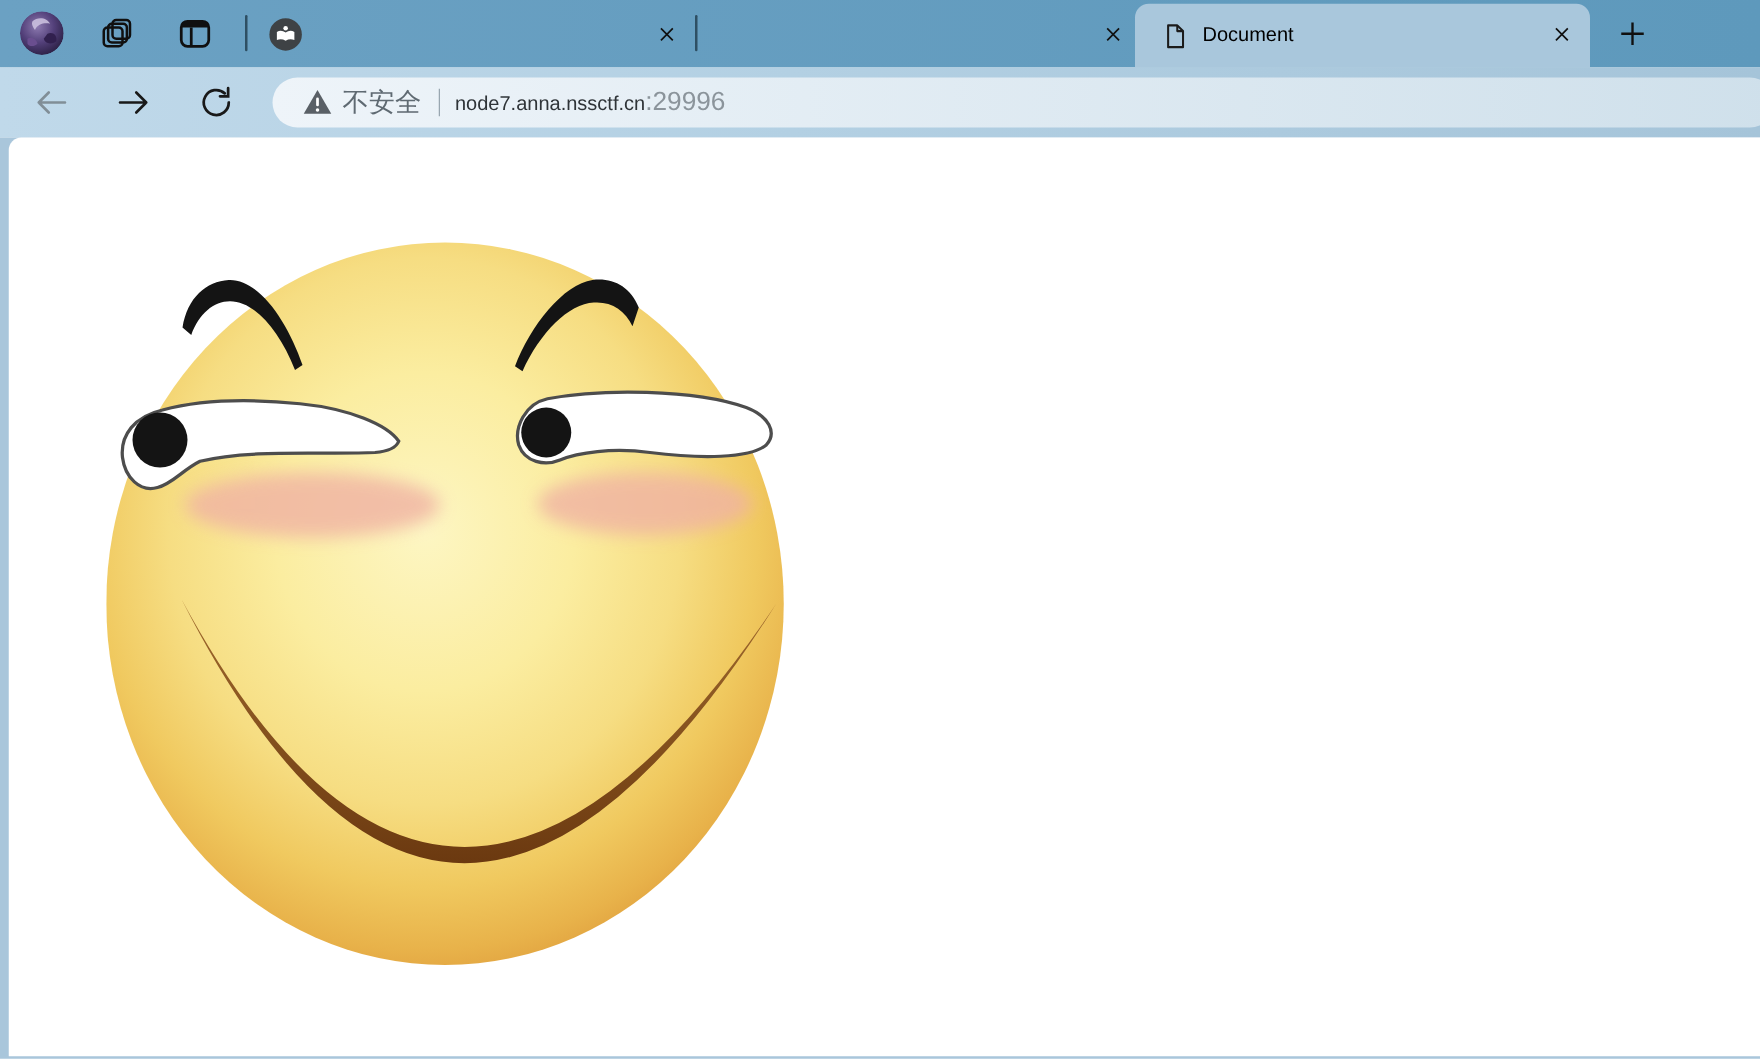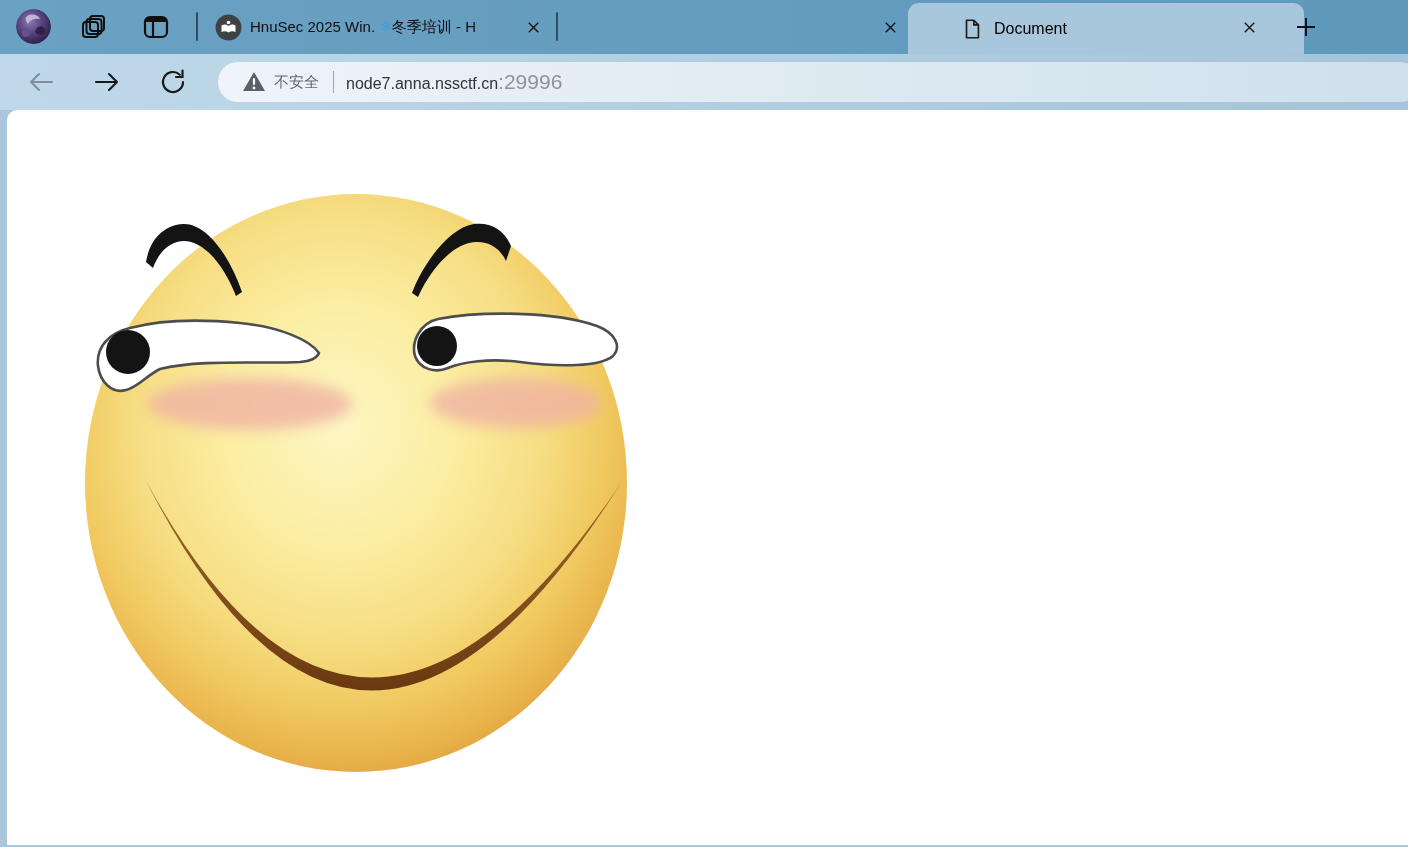--- a/index.html
+++ b/index.html
@@ -8,29 +8,29 @@
 
   
   .tabbar{position:absolute;left:0;top:0;width:1408px;height:54px;background:linear-gradient(90deg,#6ba1c3,#5e99bc);}
   .avatar{position:absolute;left:16px;top:9px;width:35px;height:35px;border-radius:50%;overflow:hidden;cursor:pointer;}
   .iconbtn{position:absolute;top:13px;width:28px;height:28px;display:flex;align-items:center;justify-content:center;background:transparent;border:none;padding:0;cursor:pointer;}
   .vsep{position:absolute;top:12px;width:2px;height:29px;background:#2e4f63;border-radius:1px;}
   .tab{position:absolute;top:0;height:54px;display:flex;align-items:center;cursor:pointer;}
   .tab .title{font-size:15px;color:#0e0e0e;white-space:nowrap;overflow:hidden;}
   .fadetitle{-webkit-mask-image:linear-gradient(90deg,#000 82%,transparent 98%);mask-image:linear-gradient(90deg,#000 82%,transparent 98%);}
   .closebtn{background:transparent;border:none;padding:0;width:22px;height:22px;display:flex;align-items:center;justify-content:center;cursor:pointer;position:absolute;top:16px;}
-  .activetab{position:absolute;left:908px;top:3px;width:364px;height:51px;background:#a9c7dc;border-radius:11px 11px 0 0;display:flex;align-items:center;cursor:pointer;padding-left:32px;}
+  .activetab{position:absolute;left:908px;top:3px;width:364px;height:51px;background:#a9c7dc;border-radius:11px 11px 0 0;display:flex;align-items:center;cursor:pointer;}
   .newtab{position:absolute;left:1292px;top:13px;width:28px;height:28px;background:transparent;border:none;display:flex;align-items:center;justify-content:center;cursor:pointer;padding:0;}
   .snow{color:#3f9fe0;}
 
   
   .toolbar{position:absolute;left:0;top:54px;width:1408px;height:56px;background:linear-gradient(90deg,#c0d9ea 0%,#b3d0e3 45%,#a5c4d9 100%);}
   .navbtn{position:absolute;top:13px;width:30px;height:30px;background:transparent;border:none;padding:0;display:flex;align-items:center;justify-content:center;cursor:pointer;}
   .addressbar{position:absolute;left:218px;top:8px;width:1202px;height:40px;border-radius:20px;background:linear-gradient(90deg,#eef4f9,#cfe0eb);display:flex;align-items:center;cursor:text;}
-  .nslabel{font-size:15px;color:#5f6a72;margin-left:8px;}
+  .nslabel{font-size:21px;color:#5f6a72;margin-left:8px;}
   .urldiv{width:1px;height:22px;background:#98a6b0;margin:0 12px 0 14px;}
   .urlhost{font-size:16px;color:#2f3438;}
   .urlport{font-size:21px;color:#8b949b;}
 
   
   .frame{position:absolute;left:0;top:110px;width:1408px;height:737px;background:#a9c6db;}
   .content{position:absolute;left:7px;top:0;right:0;bottom:2px;background:#ffffff;border-top-left-radius:10px;}
   .smiley{position:absolute;left:78px;top:80px;width:545px;height:585px;}
 </style>
 </head>
@@ -73,23 +73,20 @@
     </button>
 
     <div class="vsep" style="left:196px;"></div>
 
     <div class="tab" style="left:205px;width:345px;">
       <svg style="margin-left:10px;" width="27" height="27" viewBox="0 0 27 27">
         <circle cx="13.5" cy="13.5" r="13" fill="#3e4245"></circle>
         <circle cx="13.5" cy="8.5" r="1.8" fill="#fff"></circle>
         <path d="M6.5 11.5 Q10 9.5 13.5 12 Q17 9.5 20.5 11.5 L20.5 18 Q17 16.5 13.5 18.5 Q10 16.5 6.5 18 Z" fill="#fff"></path>
       </svg>
-      <span class="title fadetitle" style="margin-left:8px;width:268px;">
-        <span>HnuSec 2025 Win. </span><span class="snow">❄</span><span>冬季培训 - H</span>
-      </span>
     </div>
     <button class="closebtn" style="left:522px;">
       <svg width="19" height="19" viewBox="0 0 24 24" fill="none" stroke="#101010" stroke-width="1.7">
           <path d="M6 6 18 18 M18 6 6 18"></path>
         </svg>
     </button>
 
     <div class="vsep" style="left:556px;"></div>
 
     <button class="closebtn" style="left:879px;">

